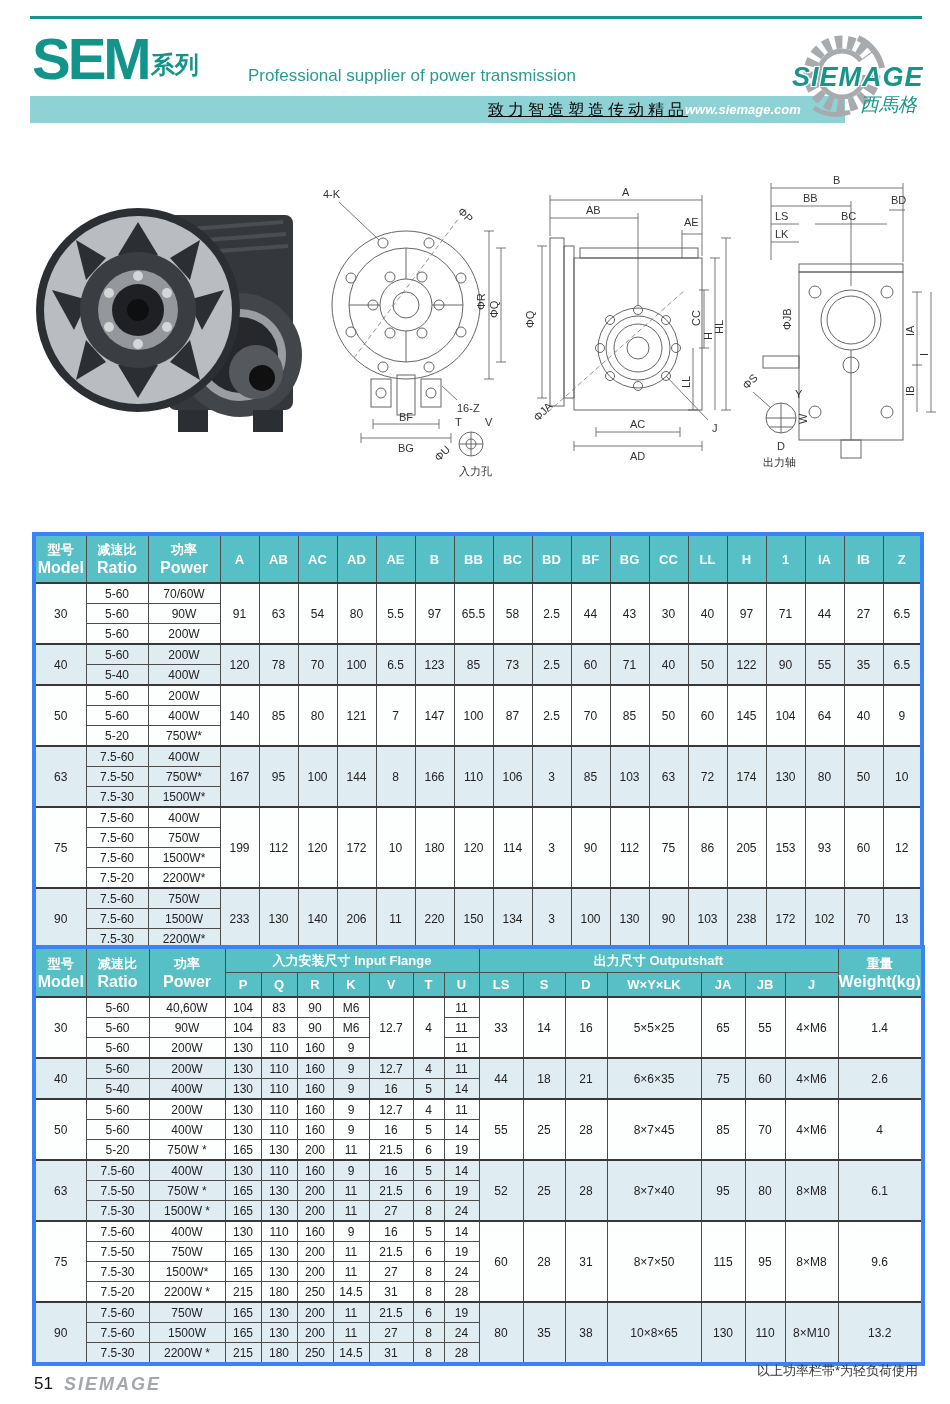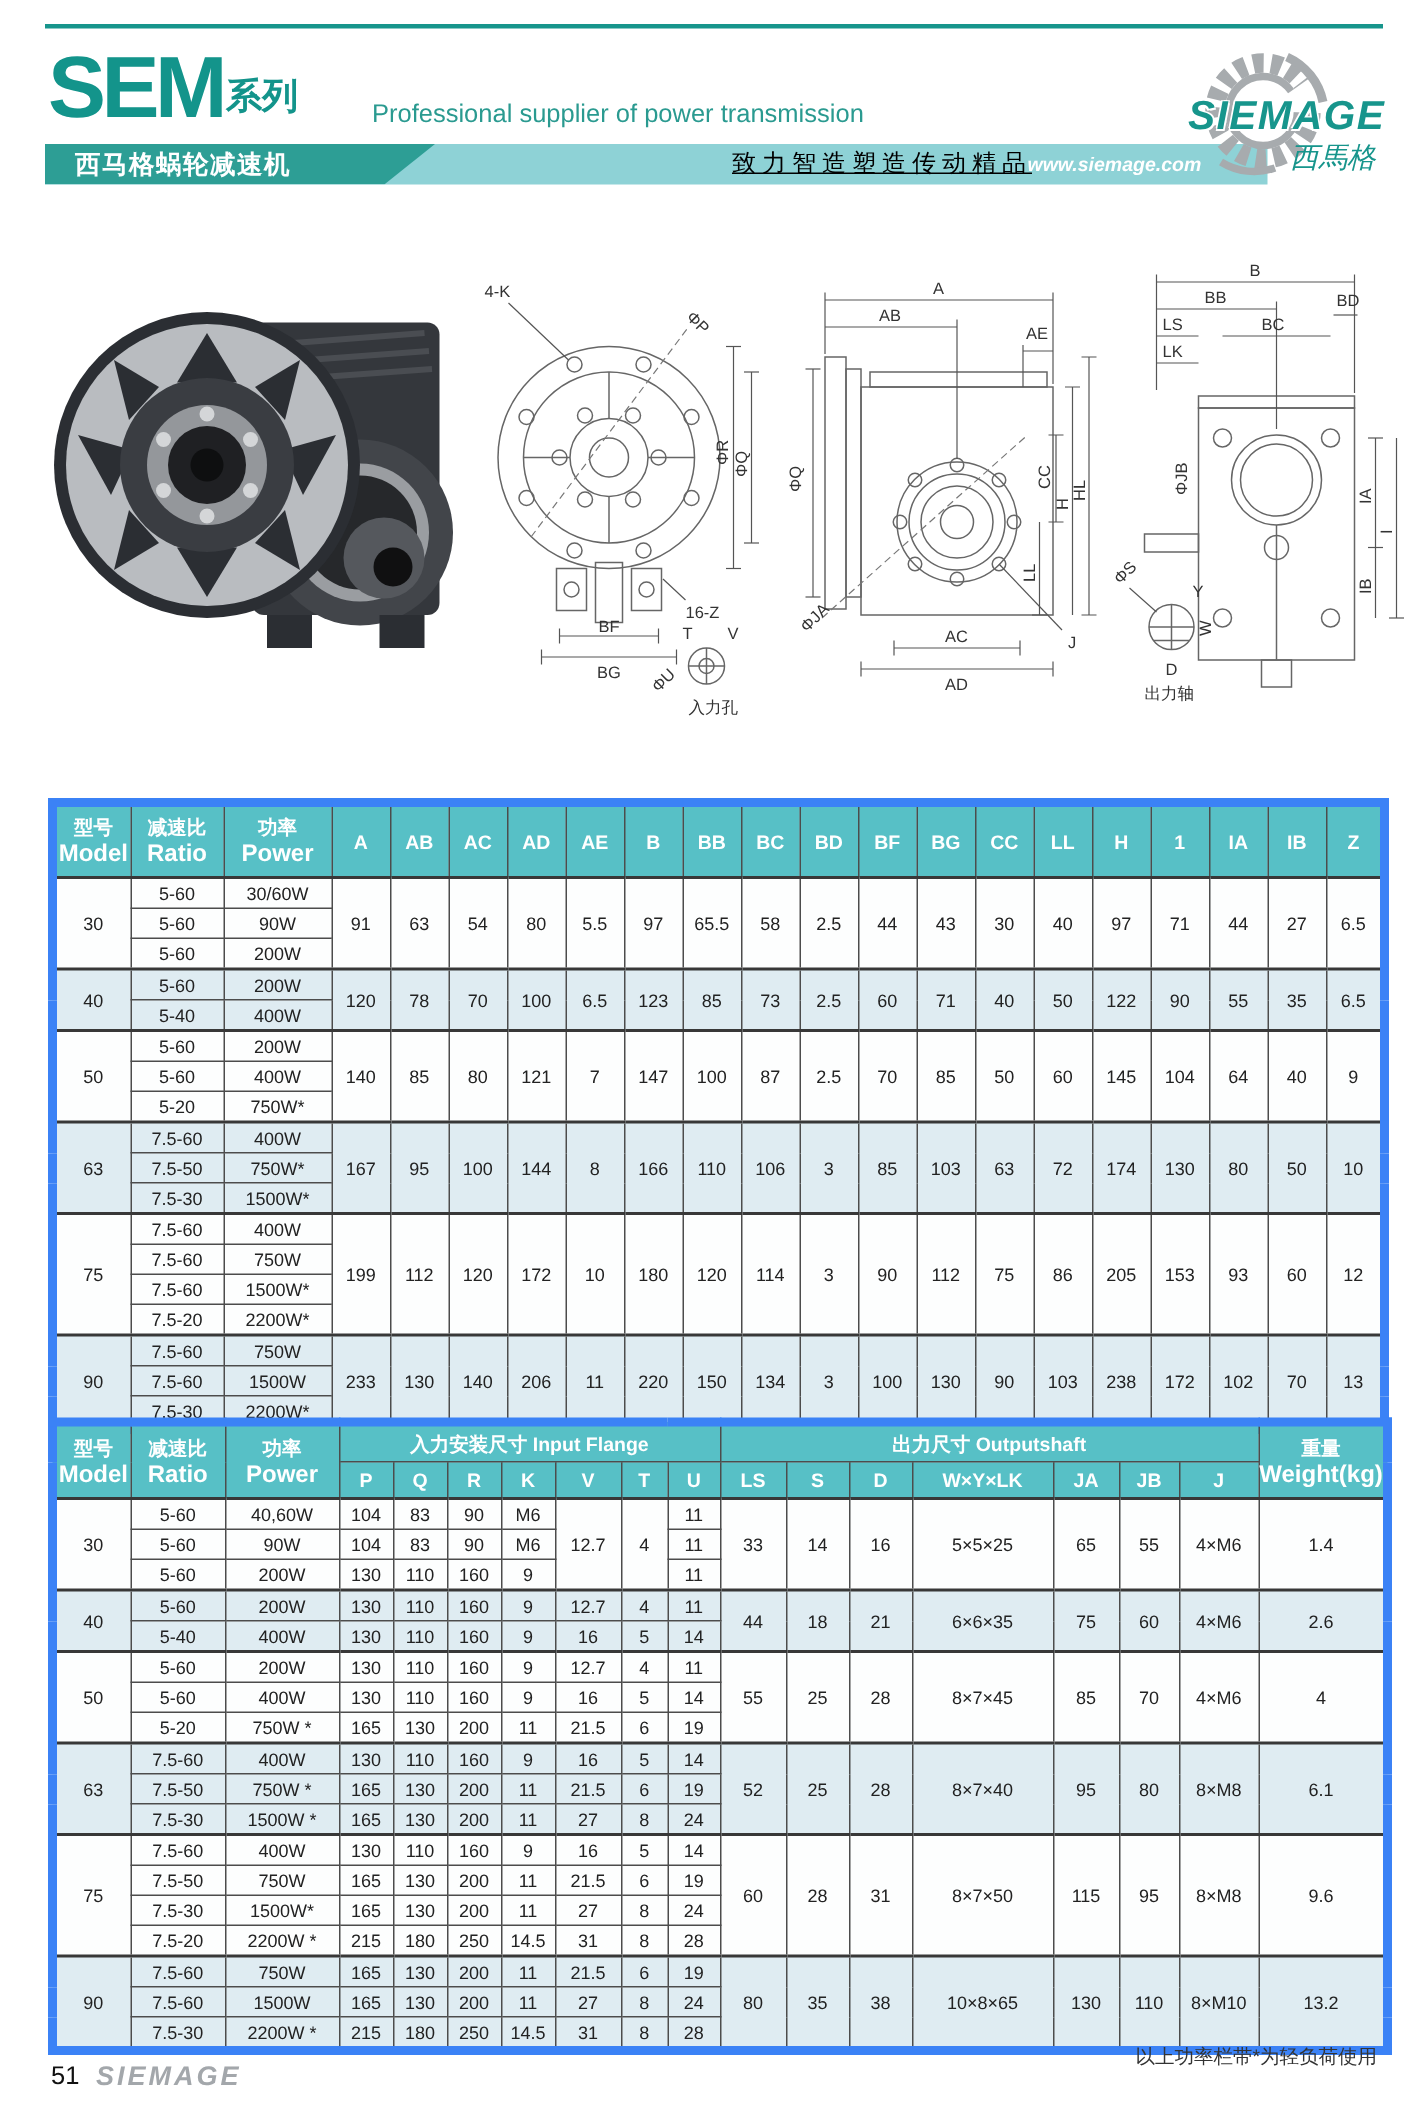--- a/index.html
+++ b/index.html
@@ -25,21 +25,21 @@
              text-shadow:1px 1px 0 #fff,-1px -1px 0 #fff,1px -1px 0 #fff,-1px 1px 0 #fff;}
   .logo-cn{position:absolute;left:72px;top:68px;font-size:19px;font-style:italic;color:#17958c;font-family:"Liberation Serif",serif;}
   
   .drawings{position:absolute;left:28px;top:160px;width:894px;height:330px;display:flex;gap:6px;}
   .drawings svg{flex:0 0 auto;}
   .dwg text{font-size:11px;fill:#333;font-family:"Liberation Sans",sans-serif;}
   .dwg .ln{stroke:#666;fill:none;stroke-width:1;}
   .dwg .dim{stroke:#555;fill:none;stroke-width:0.8;}
   .dwg .dash{stroke:#777;stroke-dasharray:5 3;fill:none;stroke-width:0.8;}
   
-  table{border-collapse:collapse;table-layout:fixed;font-size:12px;color:#222;border:6px solid #3b82f6;}
+  table{border-collapse:collapse;table-layout:fixed;font-size:12px;color:#222;border:4px solid #3b82f6;}
   th,td{border:1px solid #4c4c4c;text-align:center;padding:0;}
   th{background:#57c0c6;color:#fff;font-weight:bold;font-size:13px;}
   th .en{font-size:16px;font-weight:bold;}
   td{height:19px;background:#fdfefe;}
   tr.alt td{background:#dfecf2;}
   tr.group-start td{border-top:2px solid #383838;}
   #table1{position:absolute;left:32px;top:532px;}
   #table1 thead th{height:46px;}
   #table2{position:absolute;left:32px;top:945px;}
   #table2 thead tr th{height:23px;}
@@ -55,23 +55,20 @@
 
 <div class="sem-block">
   <span class="sem-main">SEM</span><span class="sem-suffix">系列</span>
 </div>
 
 <div class="tagline">
   <div class="en">Professional supplier of power transmission</div>
 </div>
 
 <div class="banner">
-  <div class="banner-dark">
-    <span>西马格蜗轮减速机</span>
-  </div>
   <div class="banner-slogan">致力智造塑造传动精品</div>
   <div class="banner-url">www.siemage.com</div>
 </div>
 
 <div class="logo">
   <svg width="104" height="100" viewBox="0 0 104 100">
     <circle cx="50" cy="50" r="32" fill="none" stroke="#a7abae" stroke-width="13" stroke-dasharray="7 5"></circle>
     <circle cx="50" cy="50" r="23" fill="none" stroke="#a7abae" stroke-width="5"></circle>
     <path d="M50 50 L104 12 L104 52 Z" fill="#ffffff"></path>
     <path d="M66 14 A42 42 0 0 1 90 44" stroke="#a7abae" stroke-width="6" fill="none"></path>
@@ -341,21 +338,21 @@
         <th>1</th>
         <th>IA</th>
         <th>IB</th>
         <th>Z</th>
       </tr>
     </thead>
   <tbody>
       <tr class="group-start">
         <td rowspan="3">30</td>
         <td>5-60</td>
-        <td>30/60W</td>
+        <td>70/60W</td>
         <td rowspan="3">91</td>
         <td rowspan="3">63</td>
         <td rowspan="3">54</td>
         <td rowspan="3">80</td>
         <td rowspan="3">5.5</td>
         <td rowspan="3">97</td>
         <td rowspan="3">65.5</td>
         <td rowspan="3">58</td>
         <td rowspan="3">2.5</td>
         <td rowspan="3">44</td>

